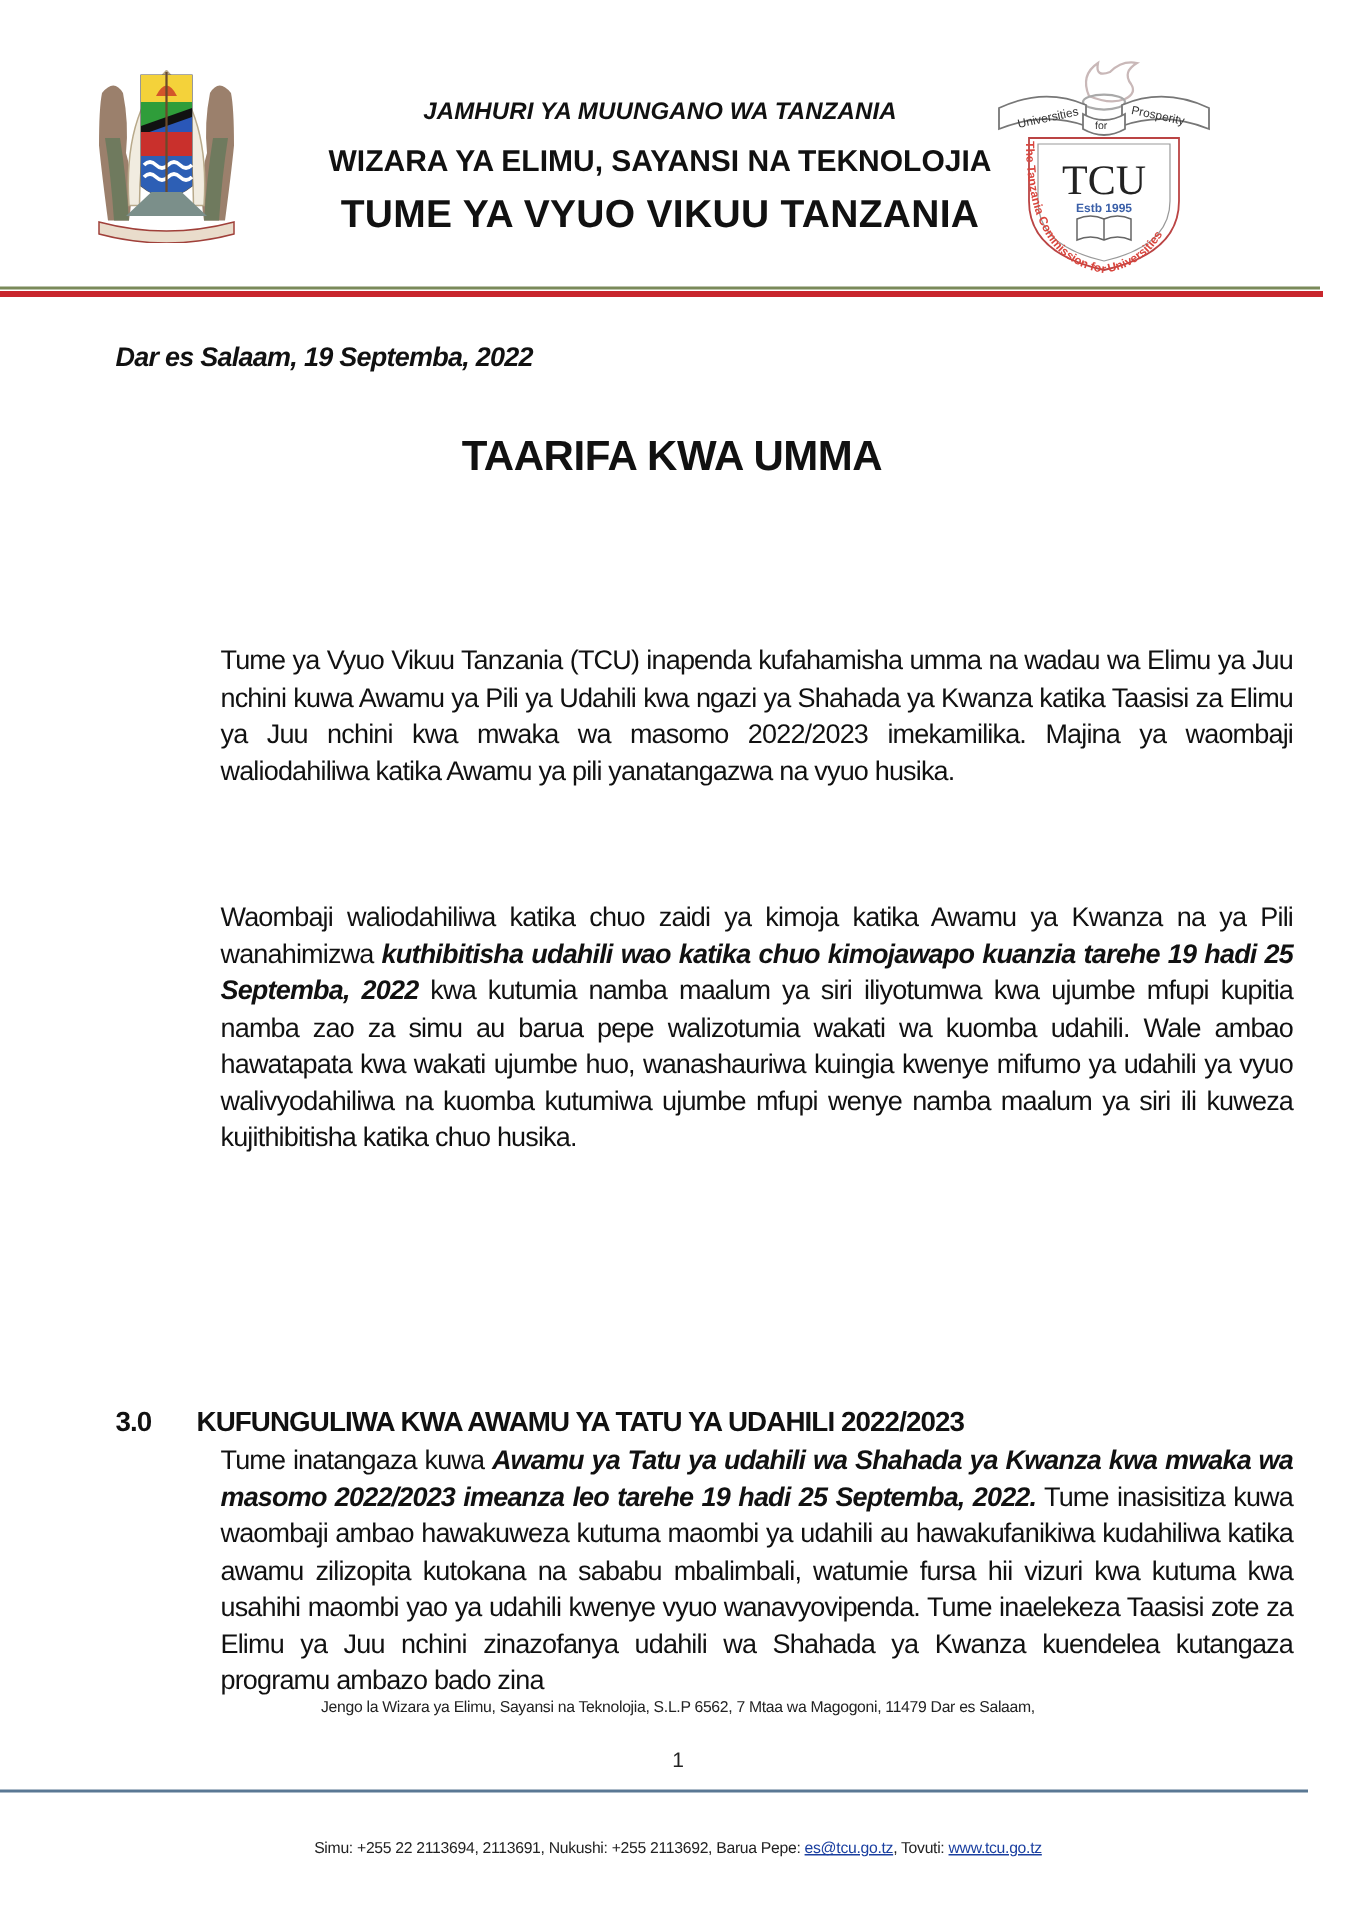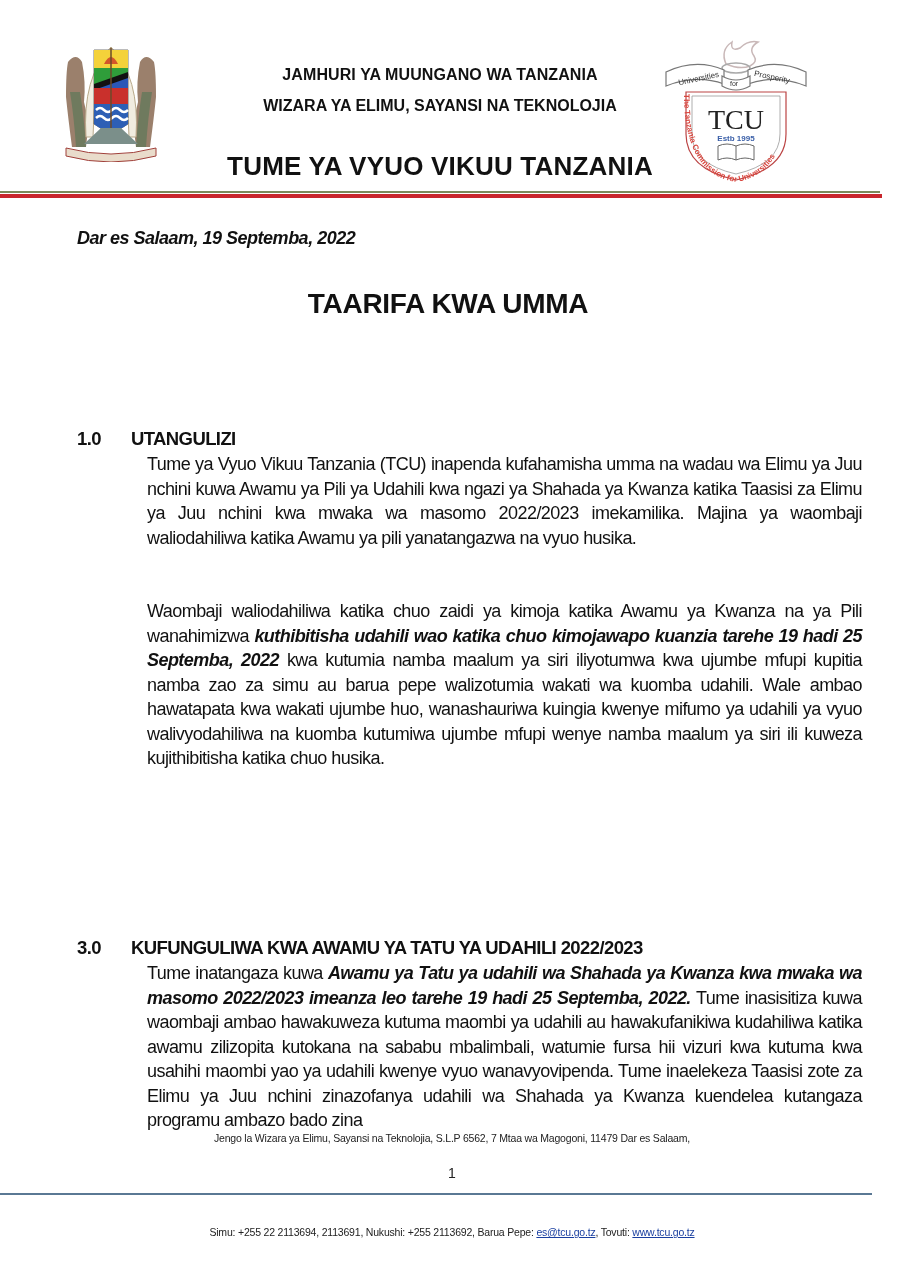--- a/index.html
+++ b/index.html
@@ -6,23 +6,23 @@
     body {
       width: 904px; height: 1280px; position: relative; overflow: hidden;
       font-family: "Liberation Sans", sans-serif; color: #111111;
     }
     
     .emblem { position: absolute; left: 56px; top: 32px; width: 110px; height: 130px; }
     .tcu-logo { position: absolute; left: 656px; top: 24px; width: 160px; height: 160px; }
     .hdr-line1, .hdr-line2, .hdr-line3 {
       position: absolute; left: 180px; width: 520px; text-align: center; font-weight: bold; color: #111;
     }
-    .hdr-line1 { top: 66px; font-size: 16px; letter-spacing: 0.1px; }
-    .hdr-line2 { top: 97px; font-size: 16px; }
-    .hdr-line3 { top: 127px; font-size: 26px; letter-spacing: 0.2px; margin-top: 24px; }
+    .hdr-line1 { top: 66px; font-size: 16px; letter-spacing: 0.1px; font-style: italic; }
+    .hdr-line2 { top: 97px; font-size: 20px; }
+    .hdr-line3 { top: 127px; font-size: 26px; letter-spacing: 0.2px; }
     .rule-green { position: absolute; left: 0; top: 191px; width: 880px; height: 2px; background: #7a8a5a; }
     .rule-red   { position: absolute; left: 0; top: 194px; width: 882px; height: 4px; background: #c8262c; }
 
     
     .date-line {
       position: absolute; left: 77px; top: 228px; font-size: 18px; font-weight: bold; font-style: italic;
       letter-spacing: -0.5px;
     }
     .doc-title {
       position: absolute; left: 0; width: 896px; top: 288px; text-align: center;
@@ -129,24 +129,20 @@
   <div class="rule-green"></div>
   <div class="rule-red"></div>
 </div>
 
 <div class="date-line">Dar es Salaam, 19 Septemba, 2022</div>
 <div class="doc-title">TAARIFA KWA UMMA</div>
 <div class="doc-subtitle">
 </div>
 
 <div class="section" id="sec1">
-  <div class="sec-head">
-    <span class="sec-num">1.0</span>
-    <span class="sec-title">UTANGULIZI</span>
-  </div>
   <div class="sec-body">
     <p class="para">Tume ya Vyuo Vikuu Tanzania (TCU) inapenda kufahamisha umma na wadau wa Elimu ya Juu nchini kuwa Awamu ya Pili ya Udahili kwa ngazi ya Shahada ya Kwanza katika Taasisi za Elimu ya Juu nchini kwa mwaka wa masomo 2022/2023 imekamilika. Majina ya waombaji waliodahiliwa katika Awamu ya pili yanatangazwa na vyuo husika.</p>
   </div>
 </div>
 
 <div class="section" id="sec2">
   <div class="sec-body">
     <p class="para"><span>Waombaji waliodahiliwa katika chuo zaidi ya kimoja katika Awamu ya Kwanza na ya Pili wanahimizwa </span><b>kuthibitisha udahili wao katika chuo kimojawapo kuanzia tarehe 19 hadi 25 Septemba, 2022</b><span> kwa kutumia namba maalum ya siri iliyotumwa kwa ujumbe mfupi kupitia namba zao za simu au barua pepe walizotumia wakati wa kuomba udahili. Wale ambao hawatapata kwa wakati ujumbe huo, wanashauriwa kuingia kwenye mifumo ya udahili ya vyuo walivyodahiliwa na kuomba kutumiwa ujumbe mfupi wenye namba maalum ya siri ili kuweza kujithibitisha katika chuo husika.</span></p>
   </div>
 </div>

